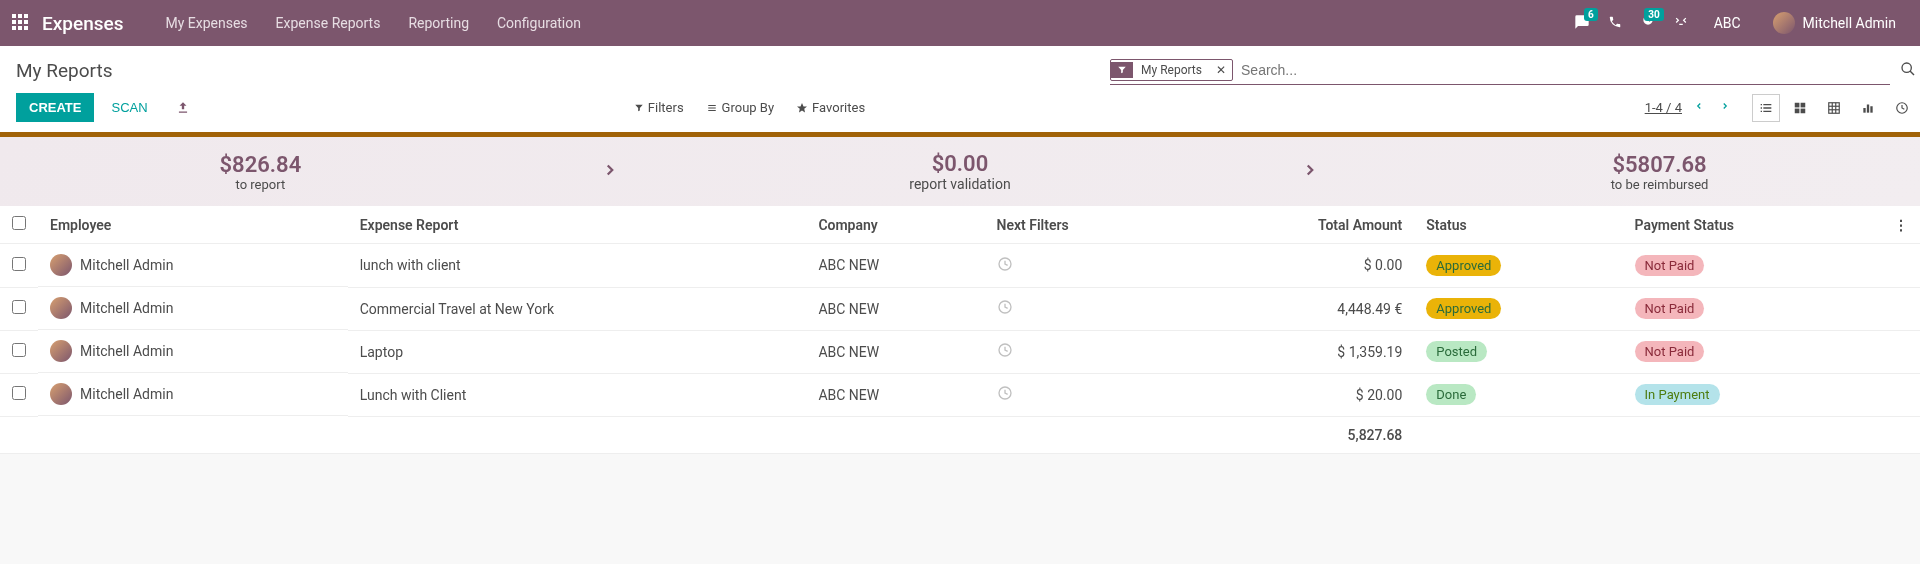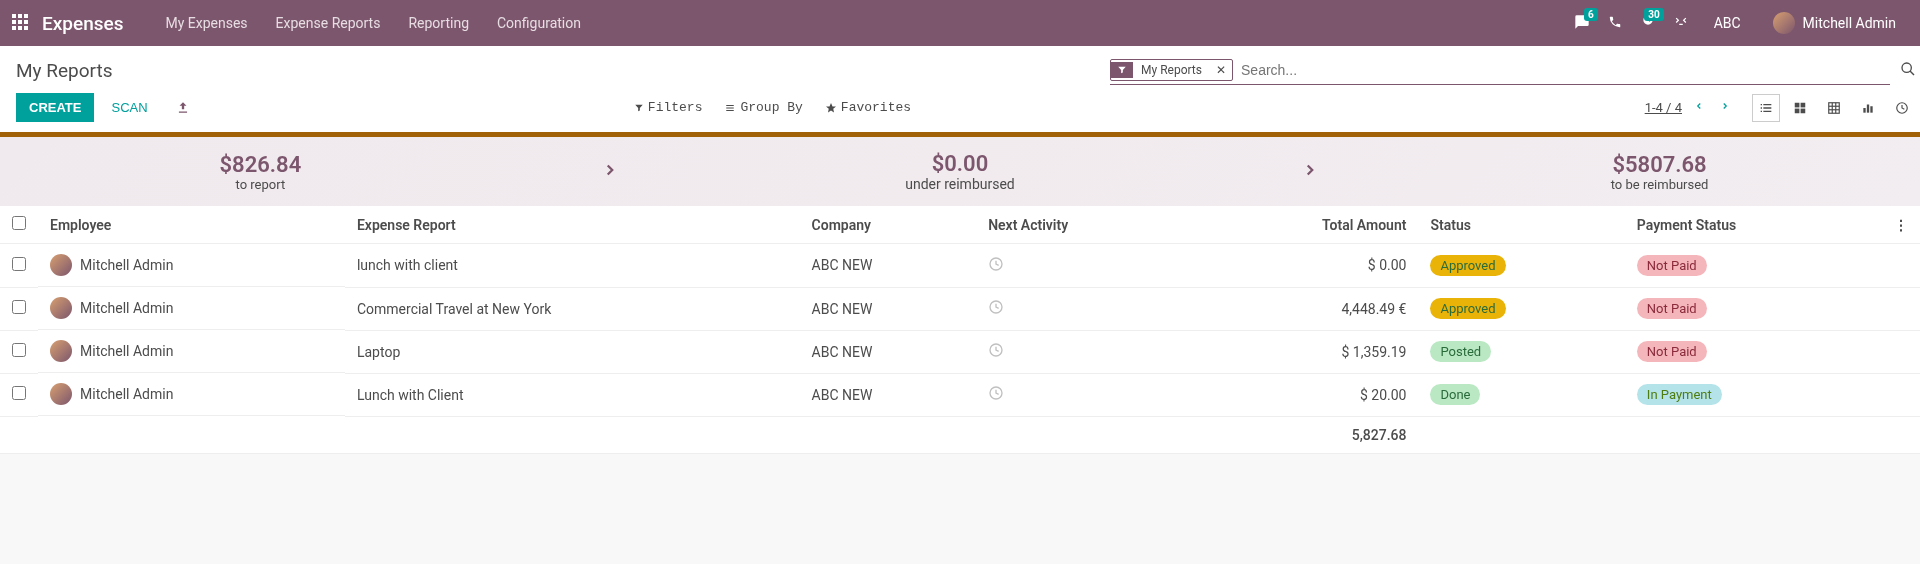--- a/index.html
+++ b/index.html
@@ -59,21 +59,21 @@
   .opt-menu { text-align: right; }
   .badge-pill { display: inline-block; padding: 3px 10px; border-radius: 12px; font-size: 13px; }
   .b-approved { background: #eab308; color:#2a6b3a; }
   .b-posted { background: #b9e8c3; color:#2a6b3a; }
   .b-done { background: #b9e8c3; color:#2a6b3a; }
   .b-notpaid { background: #f4b6bb; color:#8a2a3a; }
   .b-inpayment { background: #b4e3ea; color:#4d7c0f; }
   .clock { color: #c0c0c0; }
   .chk { width:14px; height:14px; }
   tfoot td { font-weight: 500; }
-  .cp-row2-mid-wrap{flex:1; display:flex;font-family:Liberation Mono, monospace;}
+  .cp-row2-mid-wrap{flex:1; display:flex;}
 </style>
 </head>
 <body>
 
 <div class="topnav">
   <span class="apps-icon">
     <svg width="16" height="16" viewBox="0 0 16 16">
         <rect x="0" y="0" width="4" height="4"></rect>
         <rect x="6" y="0" width="4" height="4"></rect>
         <rect x="12" y="0" width="4" height="4"></rect>
@@ -231,40 +231,40 @@
 <div class="status-bar">
   <div class="status-block">
     <div class="status-amount">$826.84</div>
     <div class="status-label">to report</div>
   </div>
   <span class="chevron"><svg width="18" height="26" viewBox="0 0 24 24" fill="none" stroke="#7c566d" stroke-width="3">
         <polyline points="9 18 15 12 9 6"></polyline>
       </svg></span>
   <div class="status-block">
     <div class="status-amount">$0.00</div>
-    <div class="label">under reimbursed</div>
+    <div class="label">report validation</div>
   </div>
   <span class="chevron"><svg width="18" height="26" viewBox="0 0 24 24" fill="none" stroke="#7c566d" stroke-width="3">
         <polyline points="9 18 15 12 9 6"></polyline>
       </svg></span>
   <div class="status-block">
     <div class="status-amount">$5807.68</div>
     <div class="status-label">to be reimbursed</div>
   </div>
 </div>
 
 <div class="list">
   <table>
     <thead>
       <tr>
         <th style="width:36px"><input type="checkbox" class="chk" style=""></th>
         <th>Employee</th>
         <th>Expense Report</th>
         <th>Company</th>
-        <th>Next Activity</th>
+        <th>Next Filters</th>
         <th class="amount-col">Total Amount</th>
         <th>Status</th>
         <th>Payment Status</th>
         <th class="opt-menu" style="width:36px"><span>⋮</span></th>
       </tr>
     </thead>
     <tbody id="rows">
         <tr>
           <td><input type="checkbox" class="chk" style=""></td>
           <td class="emp">

